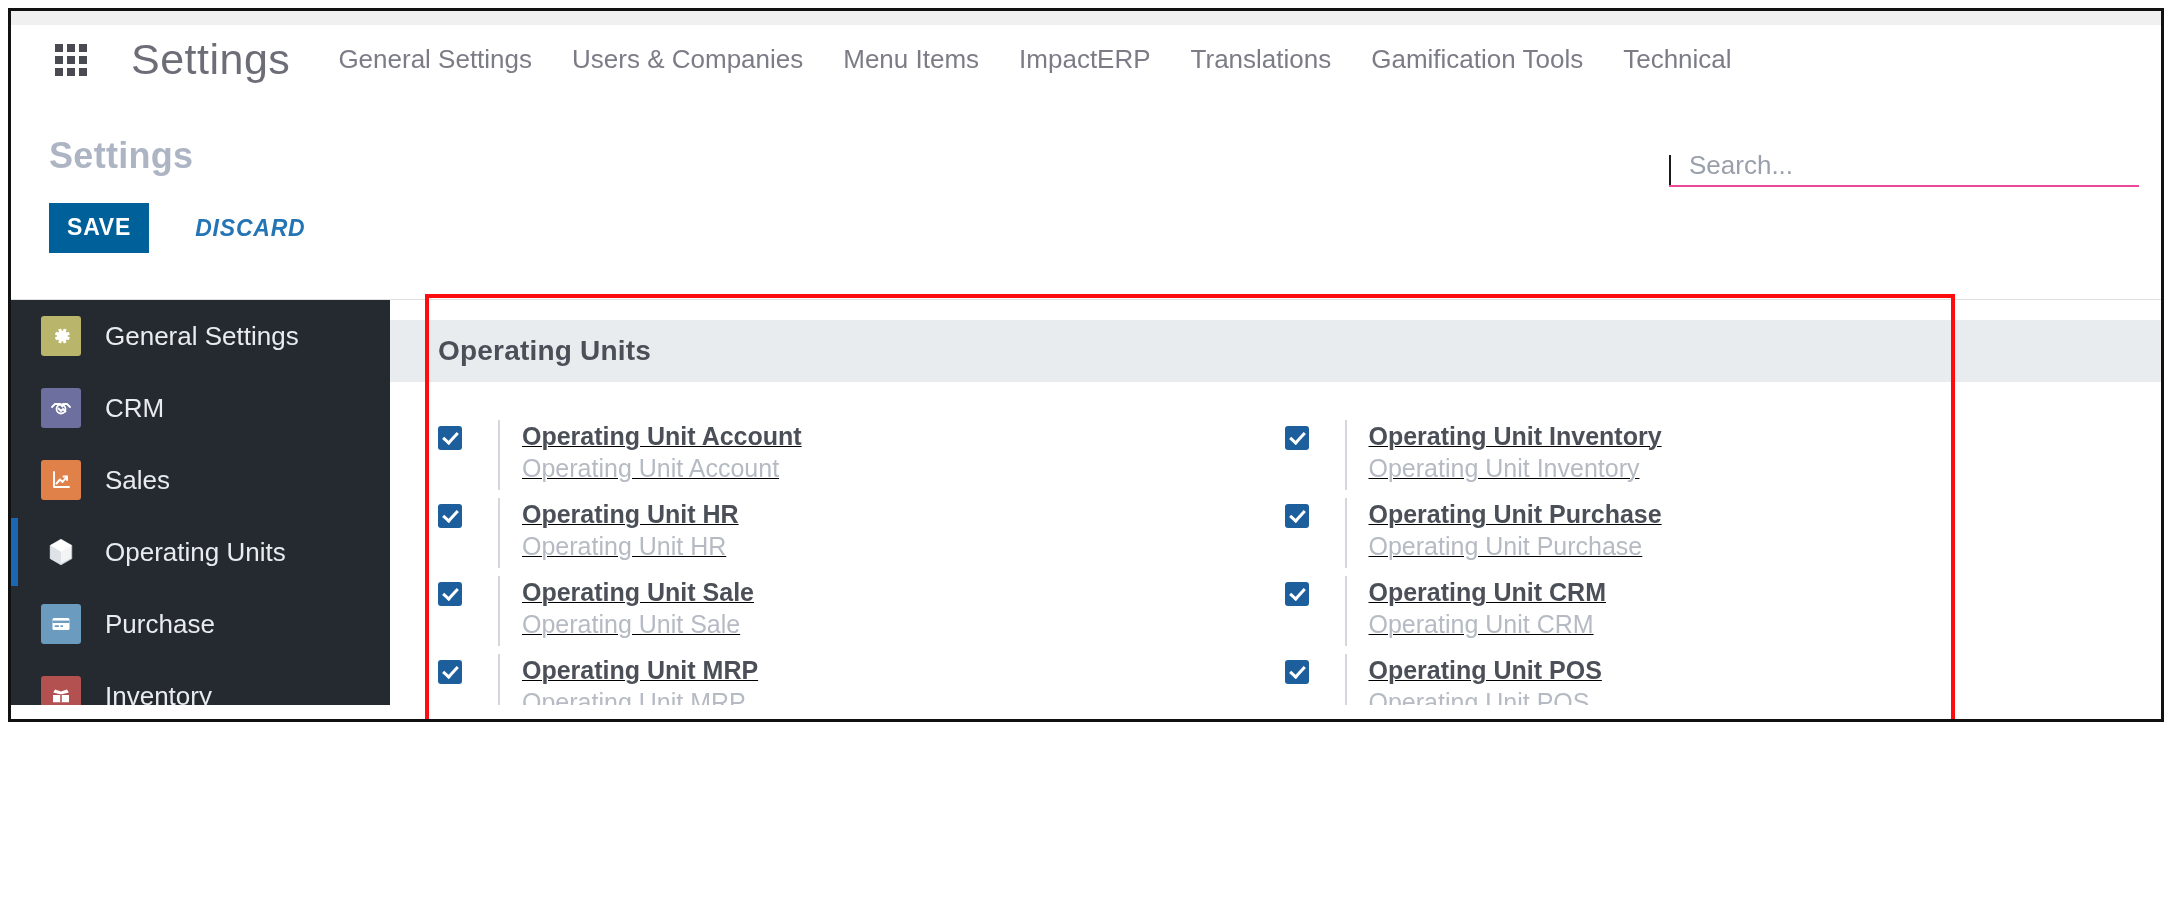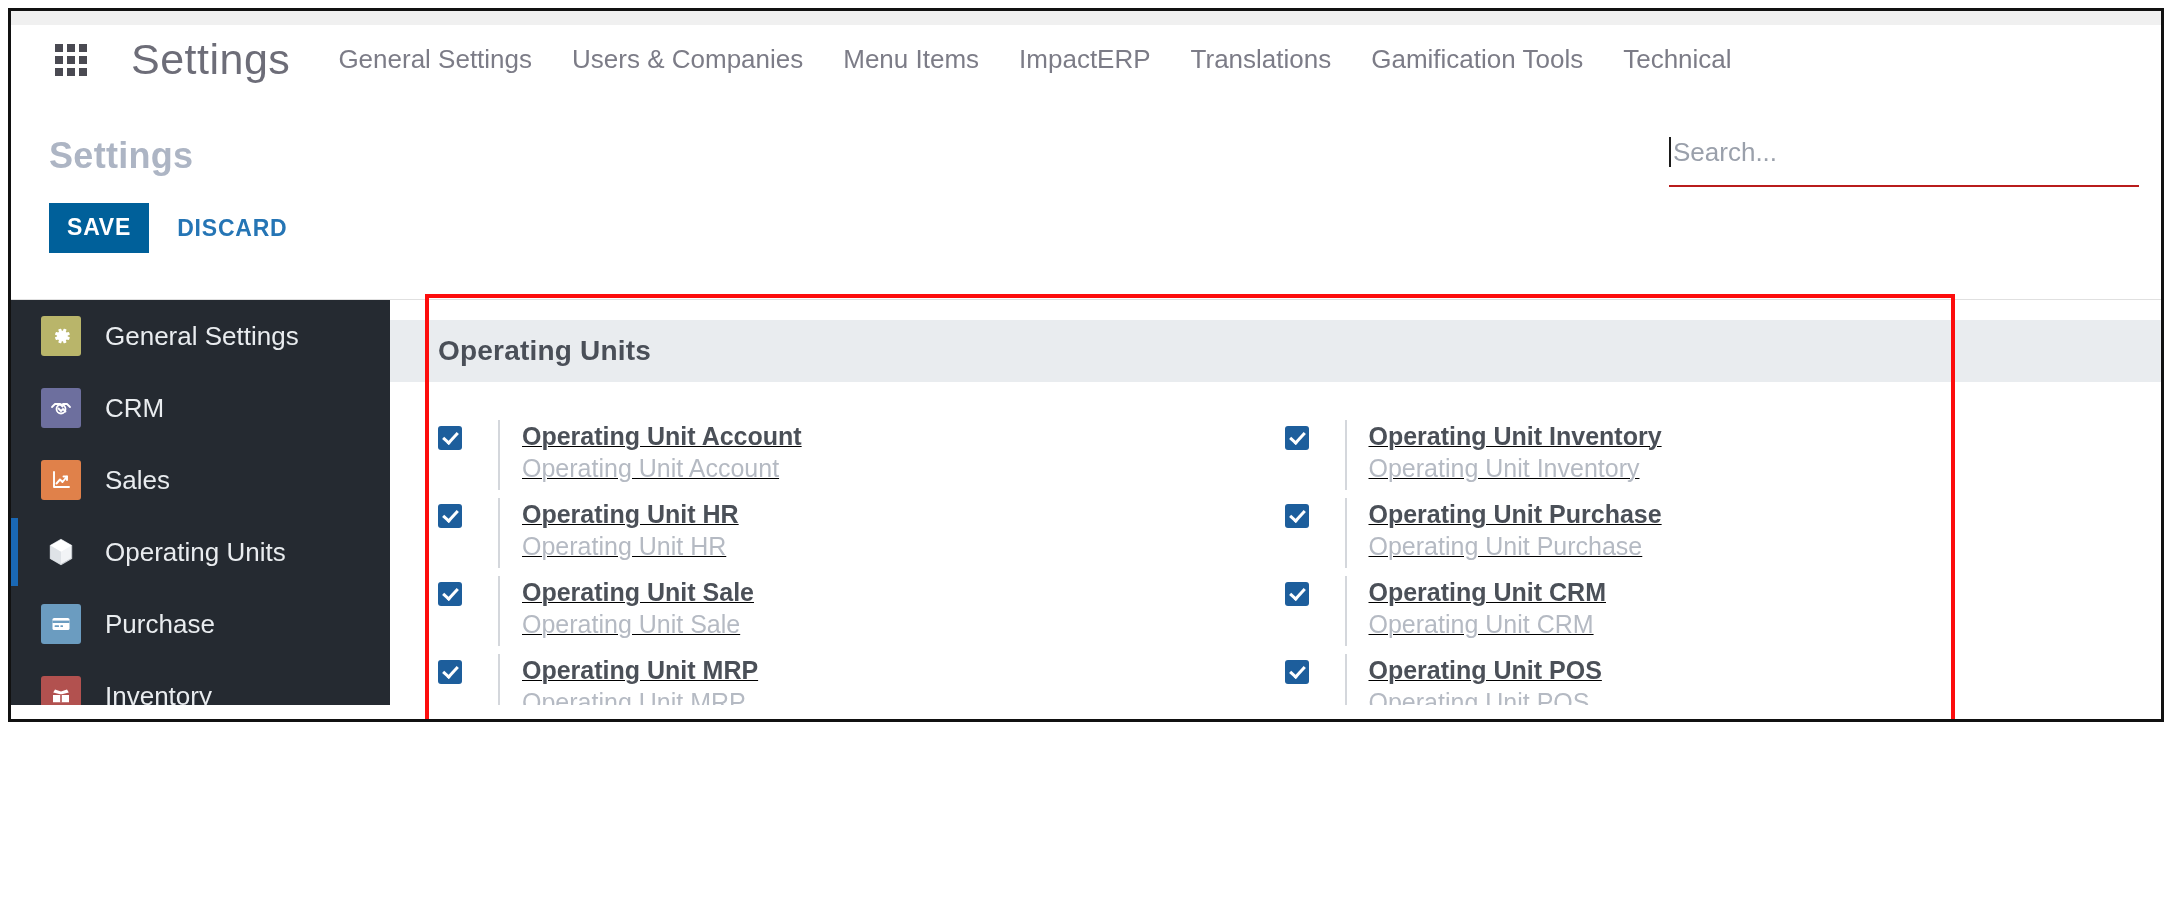--- a/index.html
+++ b/index.html
@@ -105,21 +105,21 @@
     font-weight: bold;
     color: #adb5c4;
     letter-spacing: 0.3px;
   }
   #button-row {
     position: absolute;
     left: 38px;
     top: 96px;
     display: flex;
     align-items: center;
-    gap: 14px;
+    gap: 32px;
   }
   #save-button {
     background: #00609a;
     color: #ffffff;
     font-size: 23px;
     font-weight: bold;
     letter-spacing: 0.8px;
     padding: 11px 18px 12px 18px;
     border: none;
     cursor: pointer;
@@ -128,31 +128,33 @@
   #discard-button {
     color: #2575b5;
     font-size: 23px;
     font-weight: bold;
     letter-spacing: 0.8px;
     padding: 11px 14px;
     background: transparent;
     border: none;
     cursor: pointer;
     font-family: "Liberation Sans", sans-serif;
+    font-style: italic;
   }
 
   #search-wrap {
     position: absolute;
     right: 22px;
     top: 30px;
     width: 470px;
-    border-bottom: 2px solid #b91c1c;
-    display: flex;
-    align-items: flex-start;
+    border-bottom: 2px solid #ec4899;
+    display: flex;
+    align-items: flex-end;
     height: 48px;
+    gap: 16px;
   }
   #search-caret {
     width: 2px;
     height: 30px;
     background: #1b1b1b;
     flex: 0 0 auto;
   }
   #search-input {
     border: none;
     outline: none;

